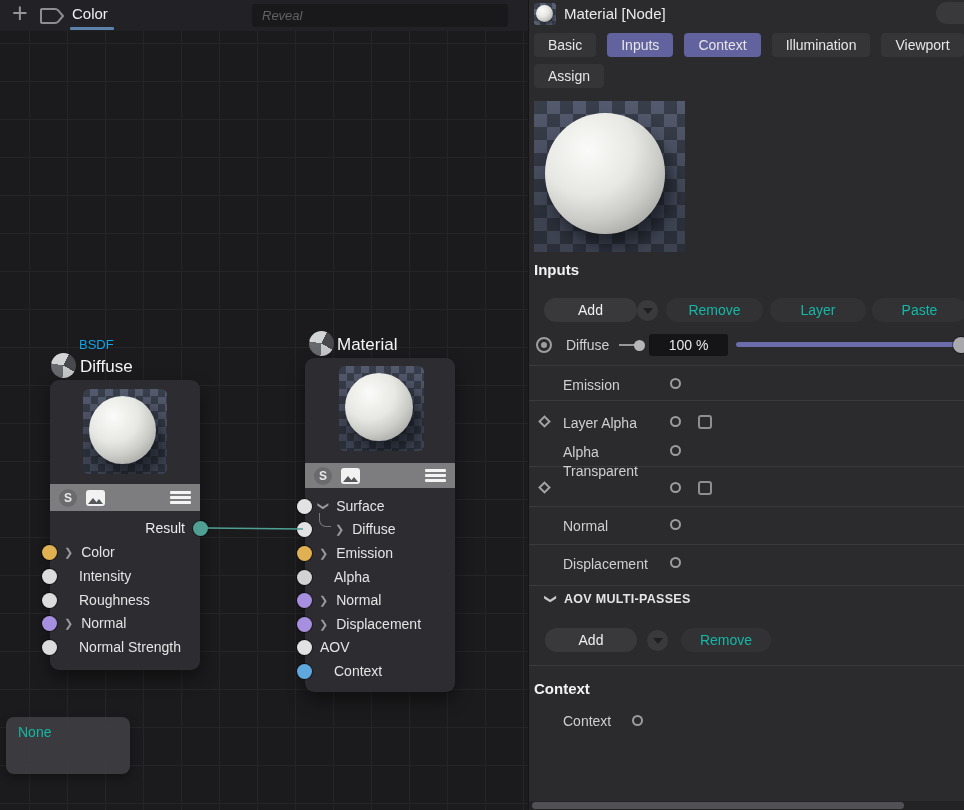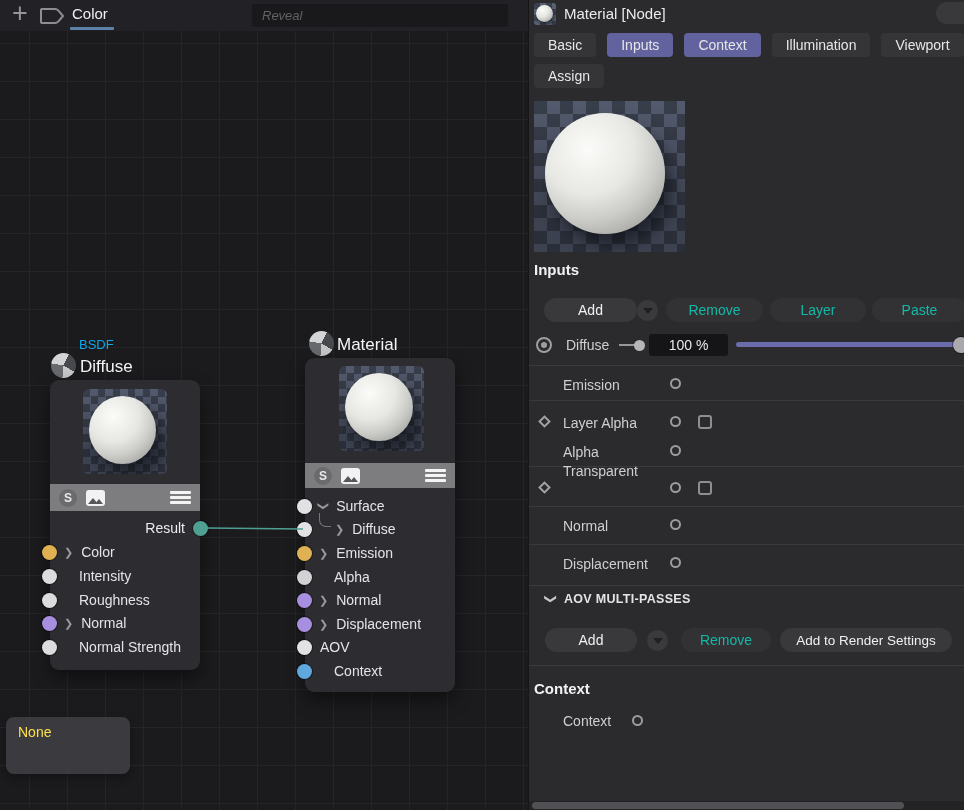--- a/index.html
+++ b/index.html
@@ -48,21 +48,21 @@
 
   .port-row { position:absolute; height:16px; display:flex; align-items:center; z-index:2; }
   .port-dot { width:15px; height:15px; border-radius:50%; box-shadow:0 0 0 1px rgba(0,0,0,.4); flex:0 0 auto; }
   .port-expander { color:#9a9a9e; font-size:11px; margin:0 0 0 7px; line-height:10px; }
   .port-expander.down { display:inline-block; transform:rotate(90deg); }
   .port-label { color:#e4e4e6; font-size:14px; margin-left:8px; white-space:nowrap; }
   .out-label { color:#ececee; font-size:14px; margin-right:8px; }
   .tree-branch { position:absolute; width:12px; height:14px; border-left:1.5px solid #77777b; border-bottom:1.5px solid #77777b; border-bottom-left-radius:7px; z-index:2; }
 
   .none-overlay { position:absolute; left:6px; top:717px; width:124px; height:57px; background:rgba(62,62,66,.92); border-radius:8px; z-index:6; box-shadow:0 4px 10px rgba(0,0,0,.3); }
-  .none-overlay span { position:absolute; left:12px; top:7px; font-size:14px; color:#fde047; }
+  .none-overlay span { position:absolute; left:12px; top:7px; font-size:14px; color:#14b8a6; }
 
   
   .panel { position:absolute; left:528px; top:0; width:436px; height:810px; background:#2b2b2d; overflow:hidden; border-left:1px solid #161618; }
   .panel-header-thumb { position:absolute; left:5px; top:3px; width:22px; height:22px; border-radius:3px; overflow:hidden; background:repeating-conic-gradient(#5a6175 0% 25%, #3b414e 0% 50%); background-size:12px 12px; }
   .panel-header-thumb .mat-sphere { box-shadow:2px 3px 4px rgba(8,10,14,.5); }
   .panel-title { position:absolute; left:35px; top:5px; font-size:15px; color:#eaeaec; }
   .panel-corner-pill { position:absolute; left:407px; top:2px; width:52px; height:22px; border-radius:11px; background:#39393c; }
 
   .tabs-row { position:absolute; left:5px; display:flex; gap:11px; }
   .tab { height:24px; padding:0 14px; border-radius:4px; background:#353538; color:#e6e6e8; font-size:14px; display:flex; align-items:center; }
@@ -287,21 +287,20 @@
 
     <div class="prow-label" style="left:34px; top:556px;">Displacement</div>
     <div class="ring-port" style="left:141px; top:557px;"></div>
     <div class="divider" style="top:585px;"></div>
 
     <span class="aov-chevron" style="left:17px; top:592px; display:inline-block; transform:rotate(90deg);">❯</span>
     <div class="aov-heading">AOV MULTI-PASSES</div>
     <div class="pill-btn" style="left:16px; top:628px; width:92px;">Add</div>
     <div class="drop-btn" style="left:118px; top:630px;"></div>
     <div class="pill-btn dim" style="left:152px; top:628px; width:90px;">Remove</div>
-    <div class="pill-btn" style="left:251px; top:628px; width:172px; font-size:13.5px;">Add to Render Settings</div>
     <div class="divider" style="top:665px;"></div>
 
     <div class="section-heading" style="top:680px;">Context</div>
     <div class="prow-label" style="left:34px; top:713px;">Context</div>
     <div class="ring-port" style="left:103px; top:715px;"></div>
 
     <div class="hscrollbar-track"></div>
     <div class="hscrollbar-thumb"></div>
   </div>
 </div>

